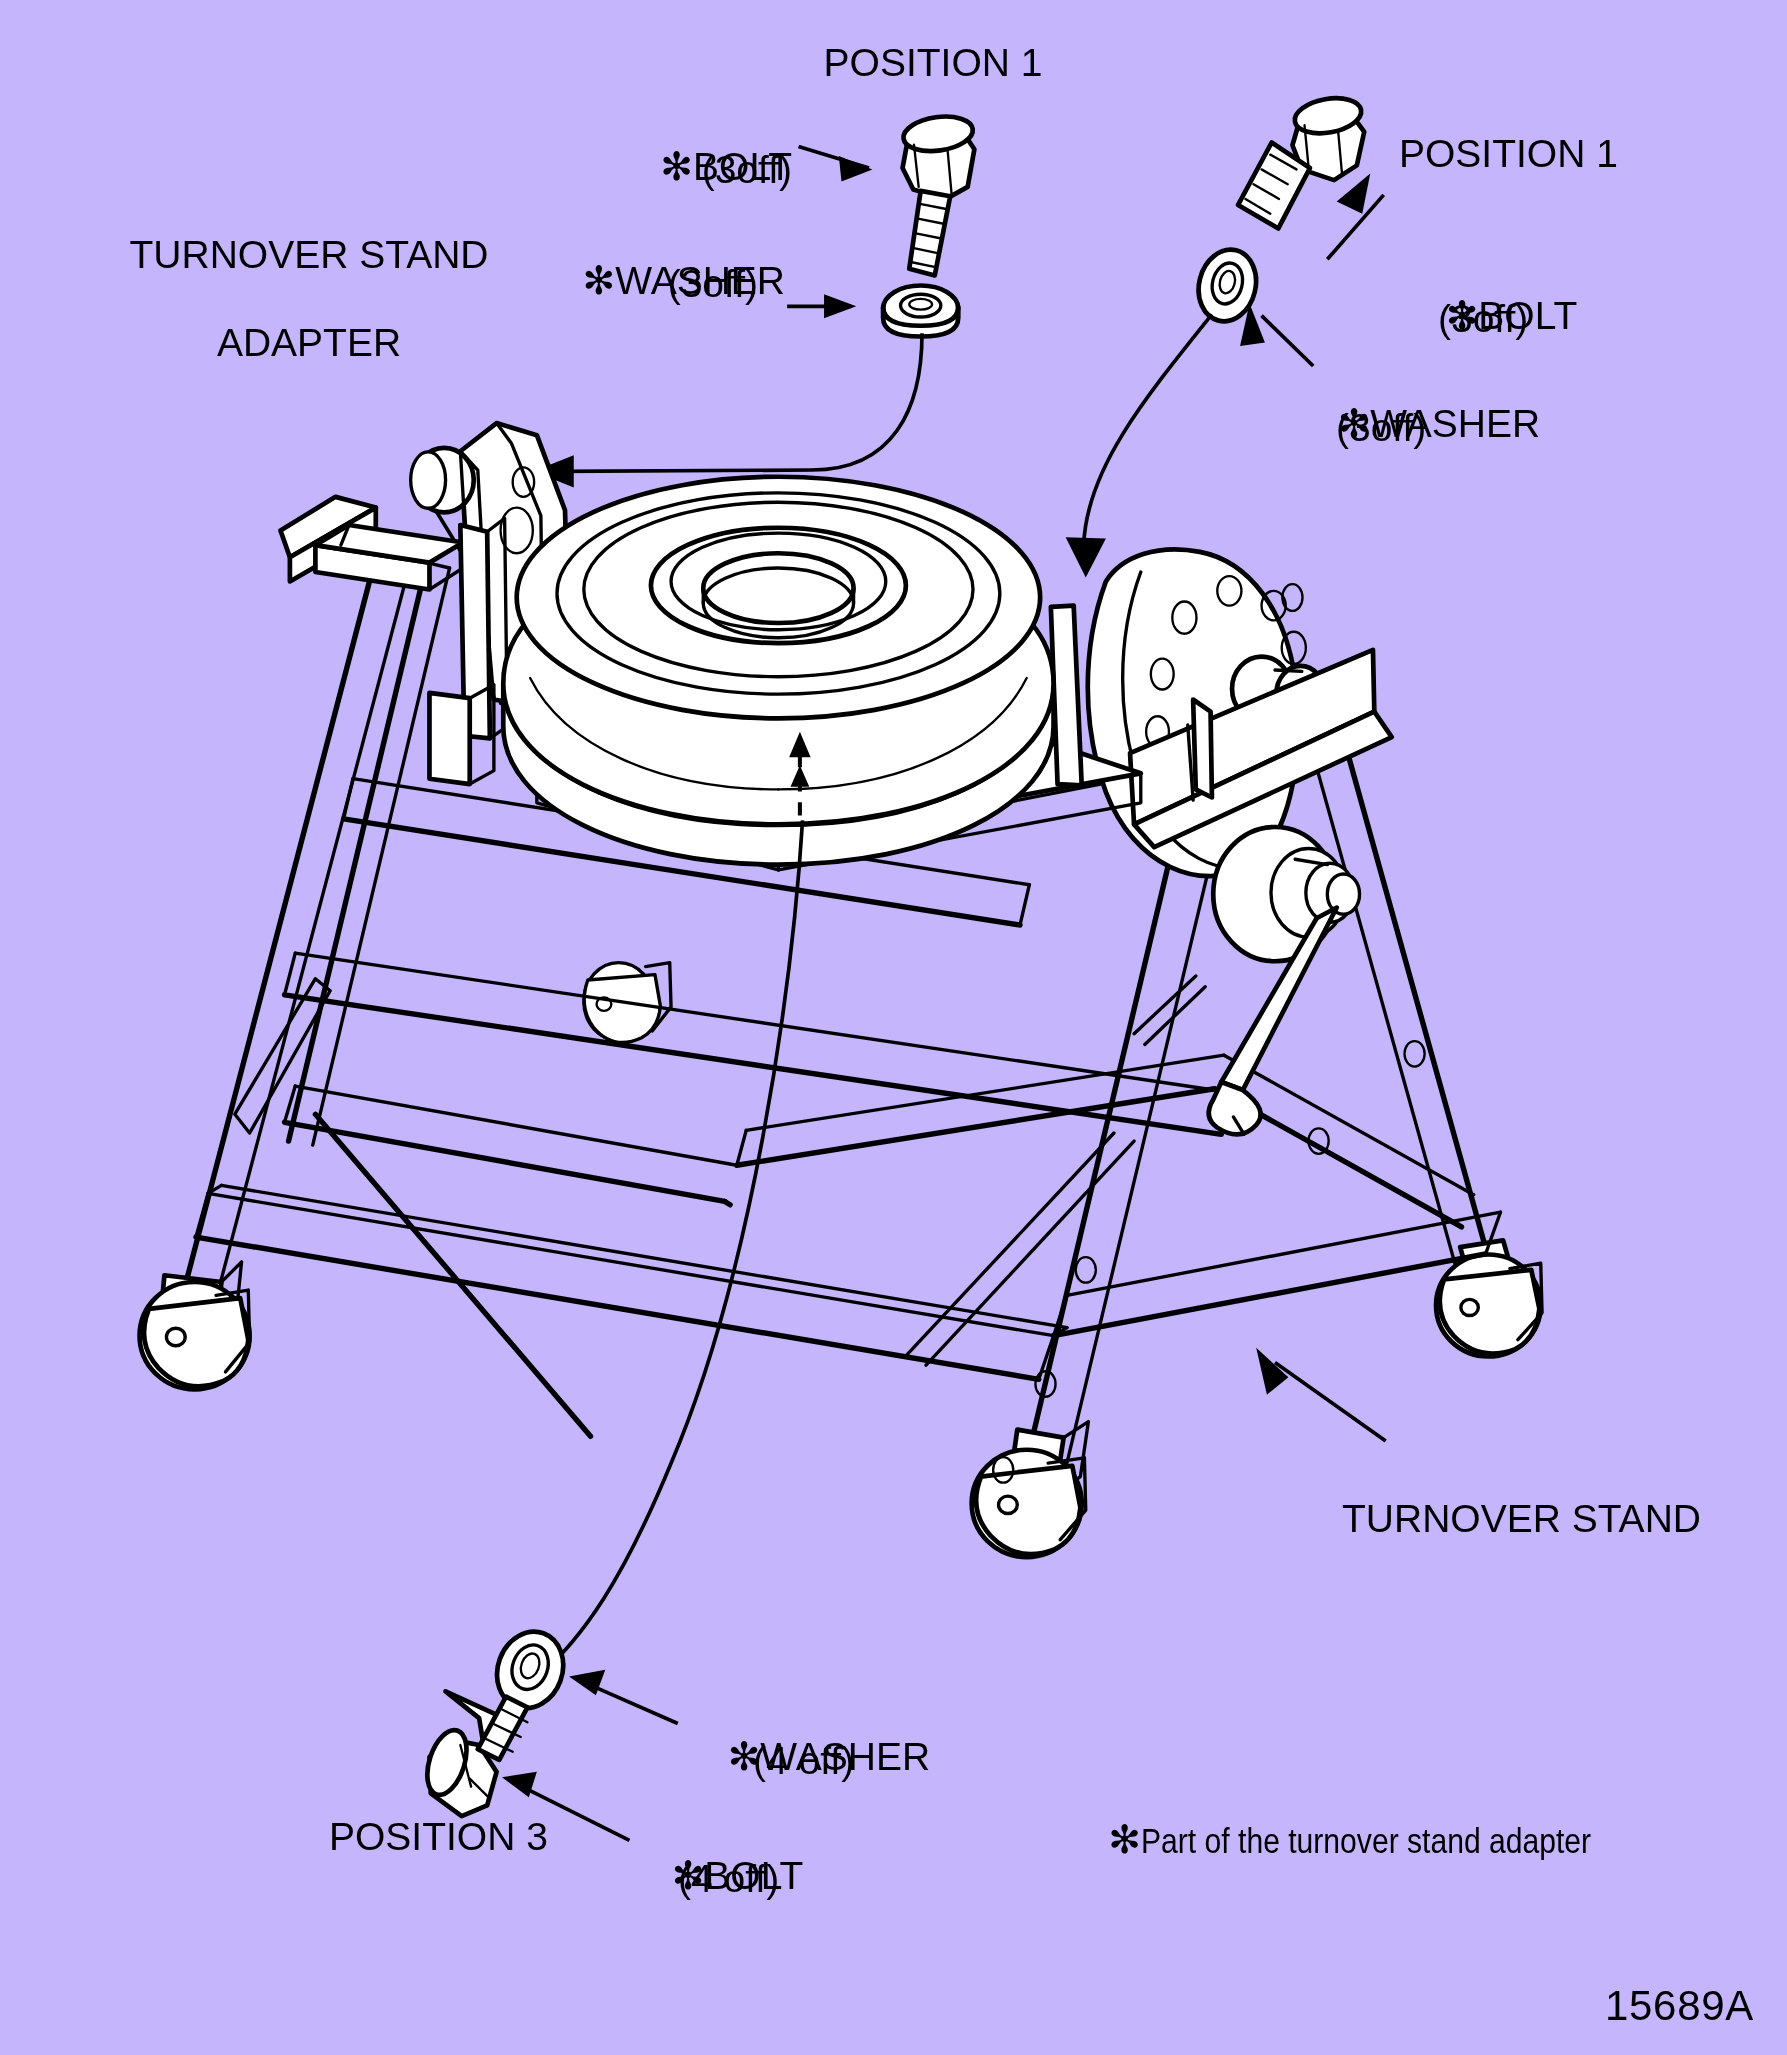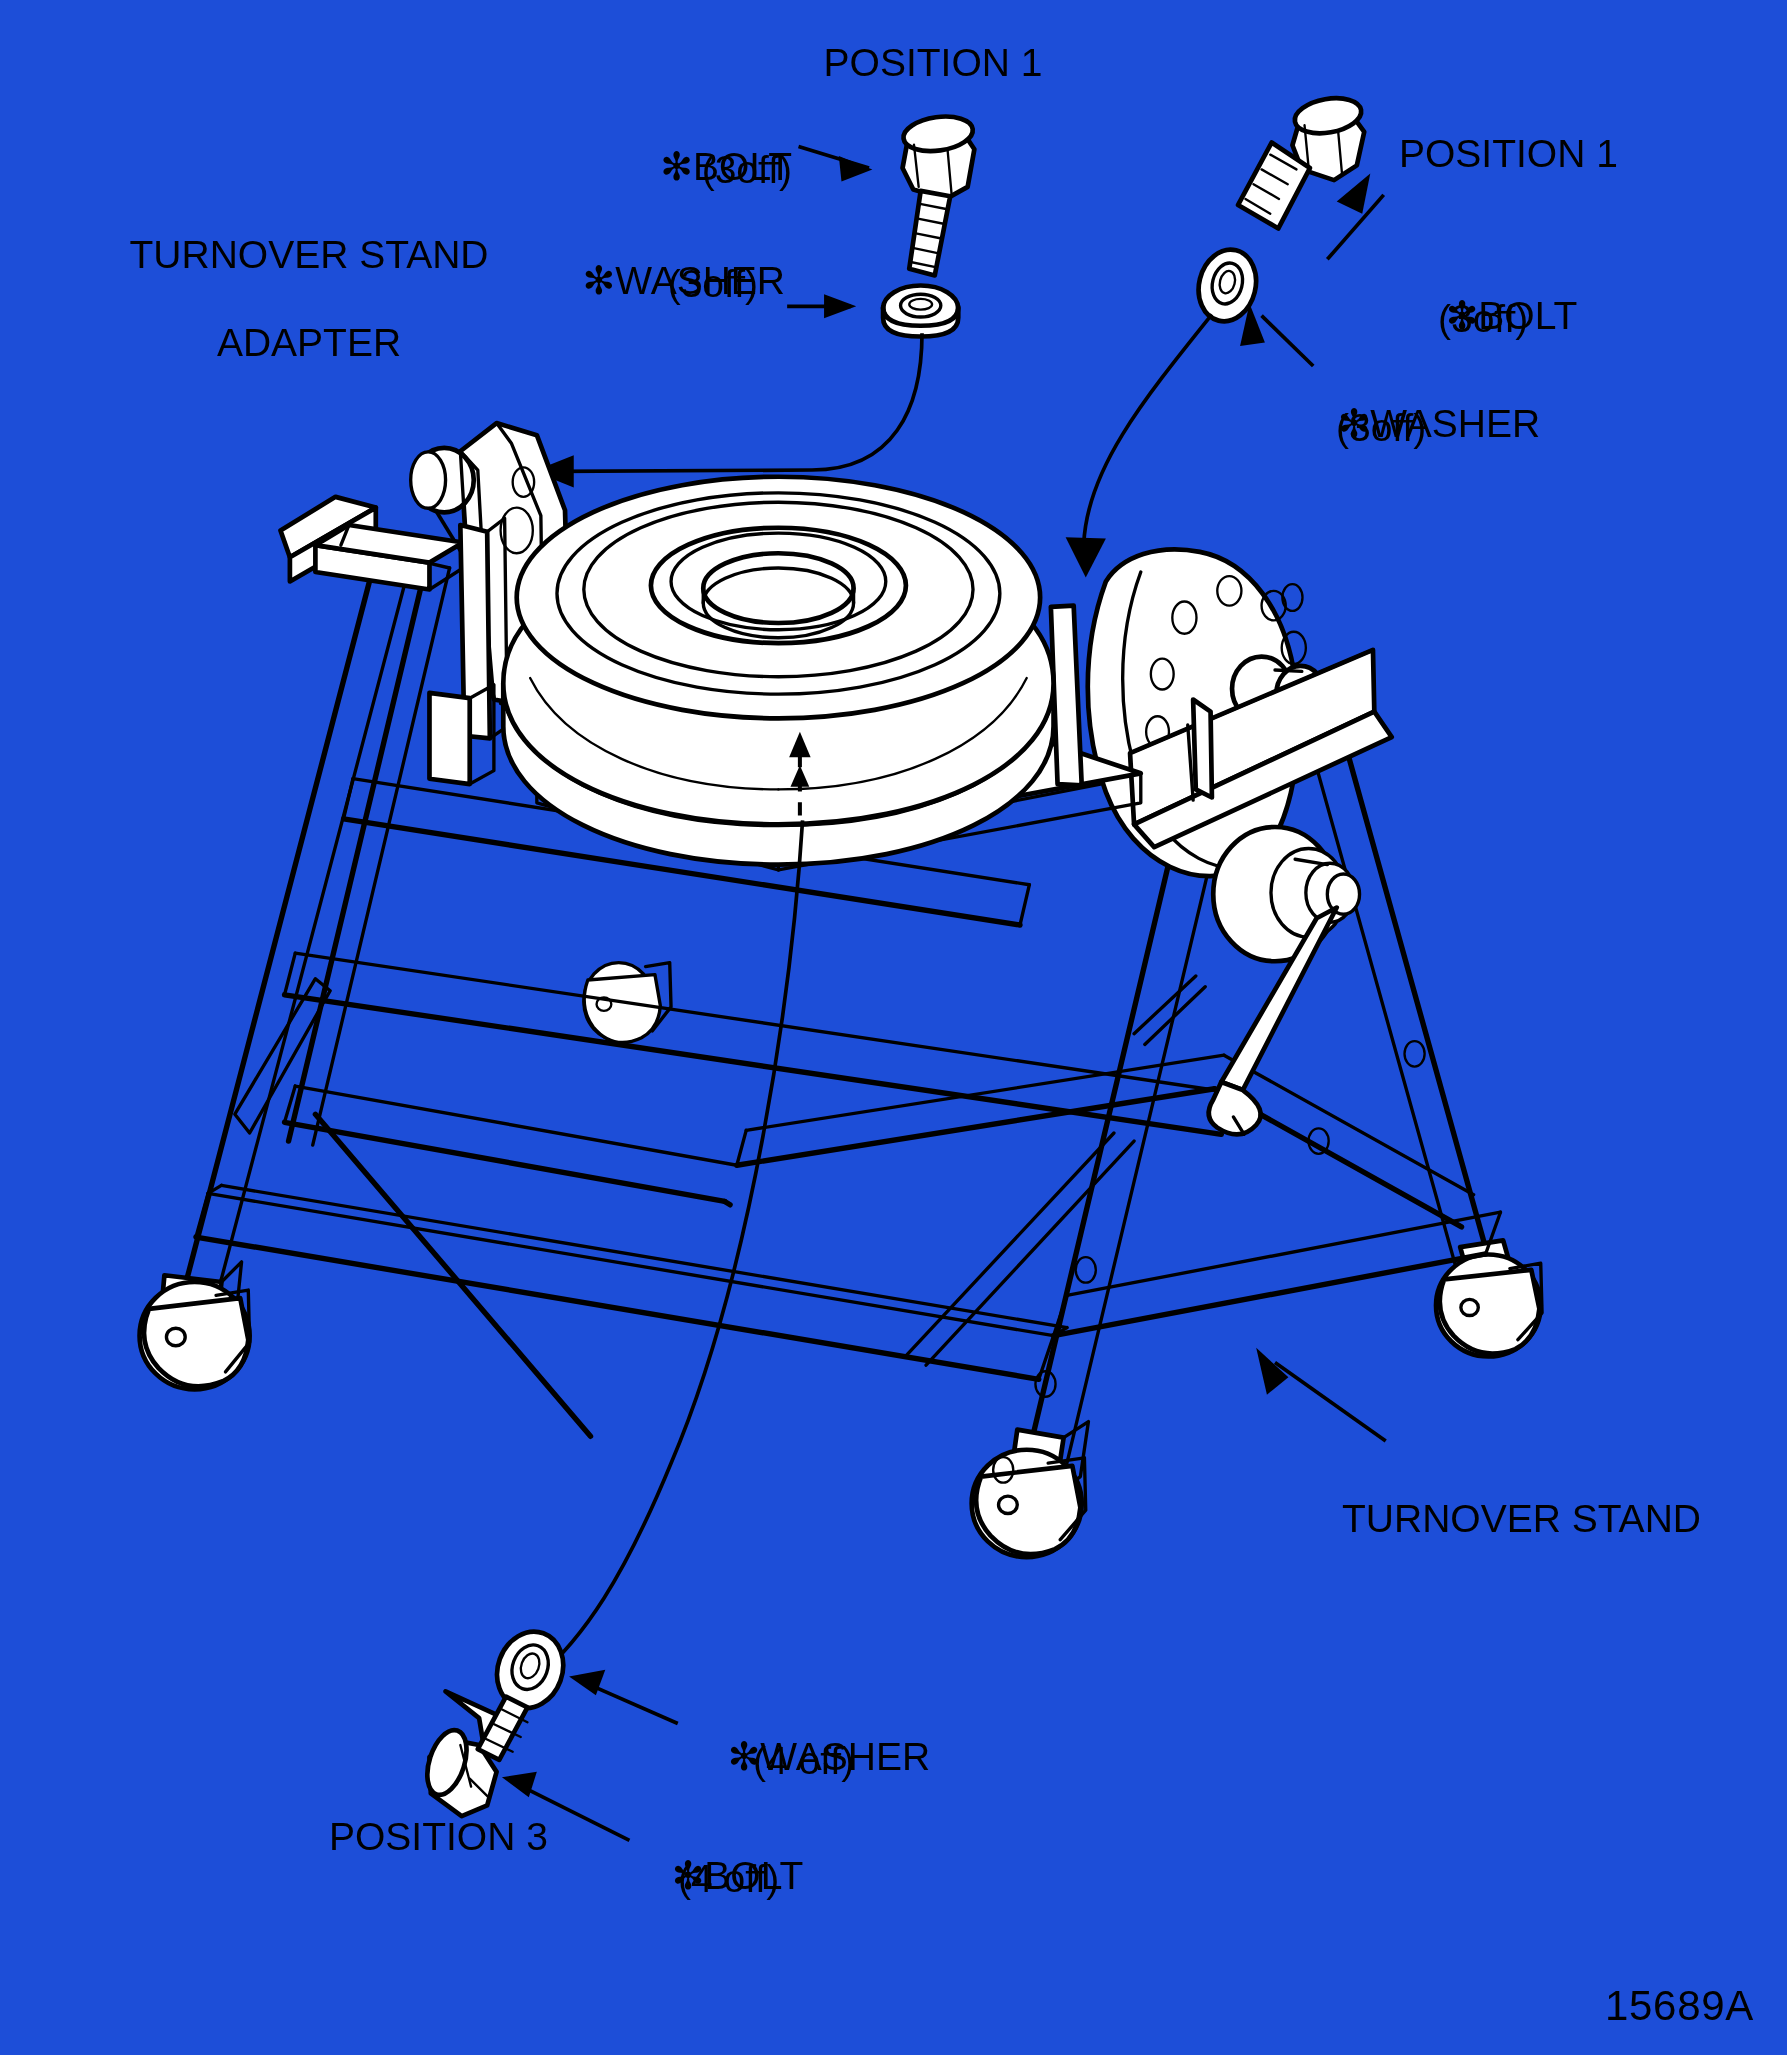--- a/index.html
+++ b/index.html
@@ -1,18 +1,18 @@
 <!DOCTYPE html>
 <html style="font-size:10.7px"><head>
 <meta charset="utf-8">
 <title>Turnover Stand Adapter Diagram</title>
 <style>
   html,body{margin:0;padding:0;background:#ffffff;}
   body{font-family:"Liberation Sans", sans-serif;}
-  #page{position:relative;width:1787px;height:2056px;background:#1d4ed8;overflow:hidden;}
+  #page{position:relative;width:1787px;height:2056px;background:#c4b5fd;overflow:hidden;}
   #art{position:absolute;left:0;top:0;width:1787px;height:2056px;}
   .lbl{position:absolute;color:#000;font-family:"Liberation Sans", sans-serif;
        font-weight:400;white-space:pre;letter-spacing:0px;line-height:1.06;}
   .big{font-size:39px;}
   .cap{font-size:39px;}
   .foot{font-size:35px;font-family:"Liberation Sans", sans-serif;
         transform:scaleX(0.86);transform-origin:left center;}
   .dwg{font-size:42px;letter-spacing:0.7px;}
   .ctr{text-align:center;}
   .star{font-size:39px;line-height:1;}
@@ -392,17 +392,20 @@
 </div>
 <div class="lbl cap" style="left:753px;top:1740px;">(4 off)</div>
 
 <div class="lbl cap" style="left:650px;top:1814px;">
   <span class="star">✻</span><span>BOLT</span>
 </div>
 <div class="lbl cap" style="left:678px;top:1858px;">(4 off)</div>
 
 <div class="lbl big" style="left:329px;top:1816px;">POSITION 3</div>
 
+<div class="lbl" style="left:1087px;top:1780px;font-size:38px;">
+  <span class="star">✻</span><span class="foot" style="display:inline-block;vertical-align:baseline;">Part of the turnover stand adapter</span>
+</div>
 
 <div class="lbl dwg" style="left:1605px;top:1984px;">15689A</div>
 
 </div>
 
 
 </body></html>

